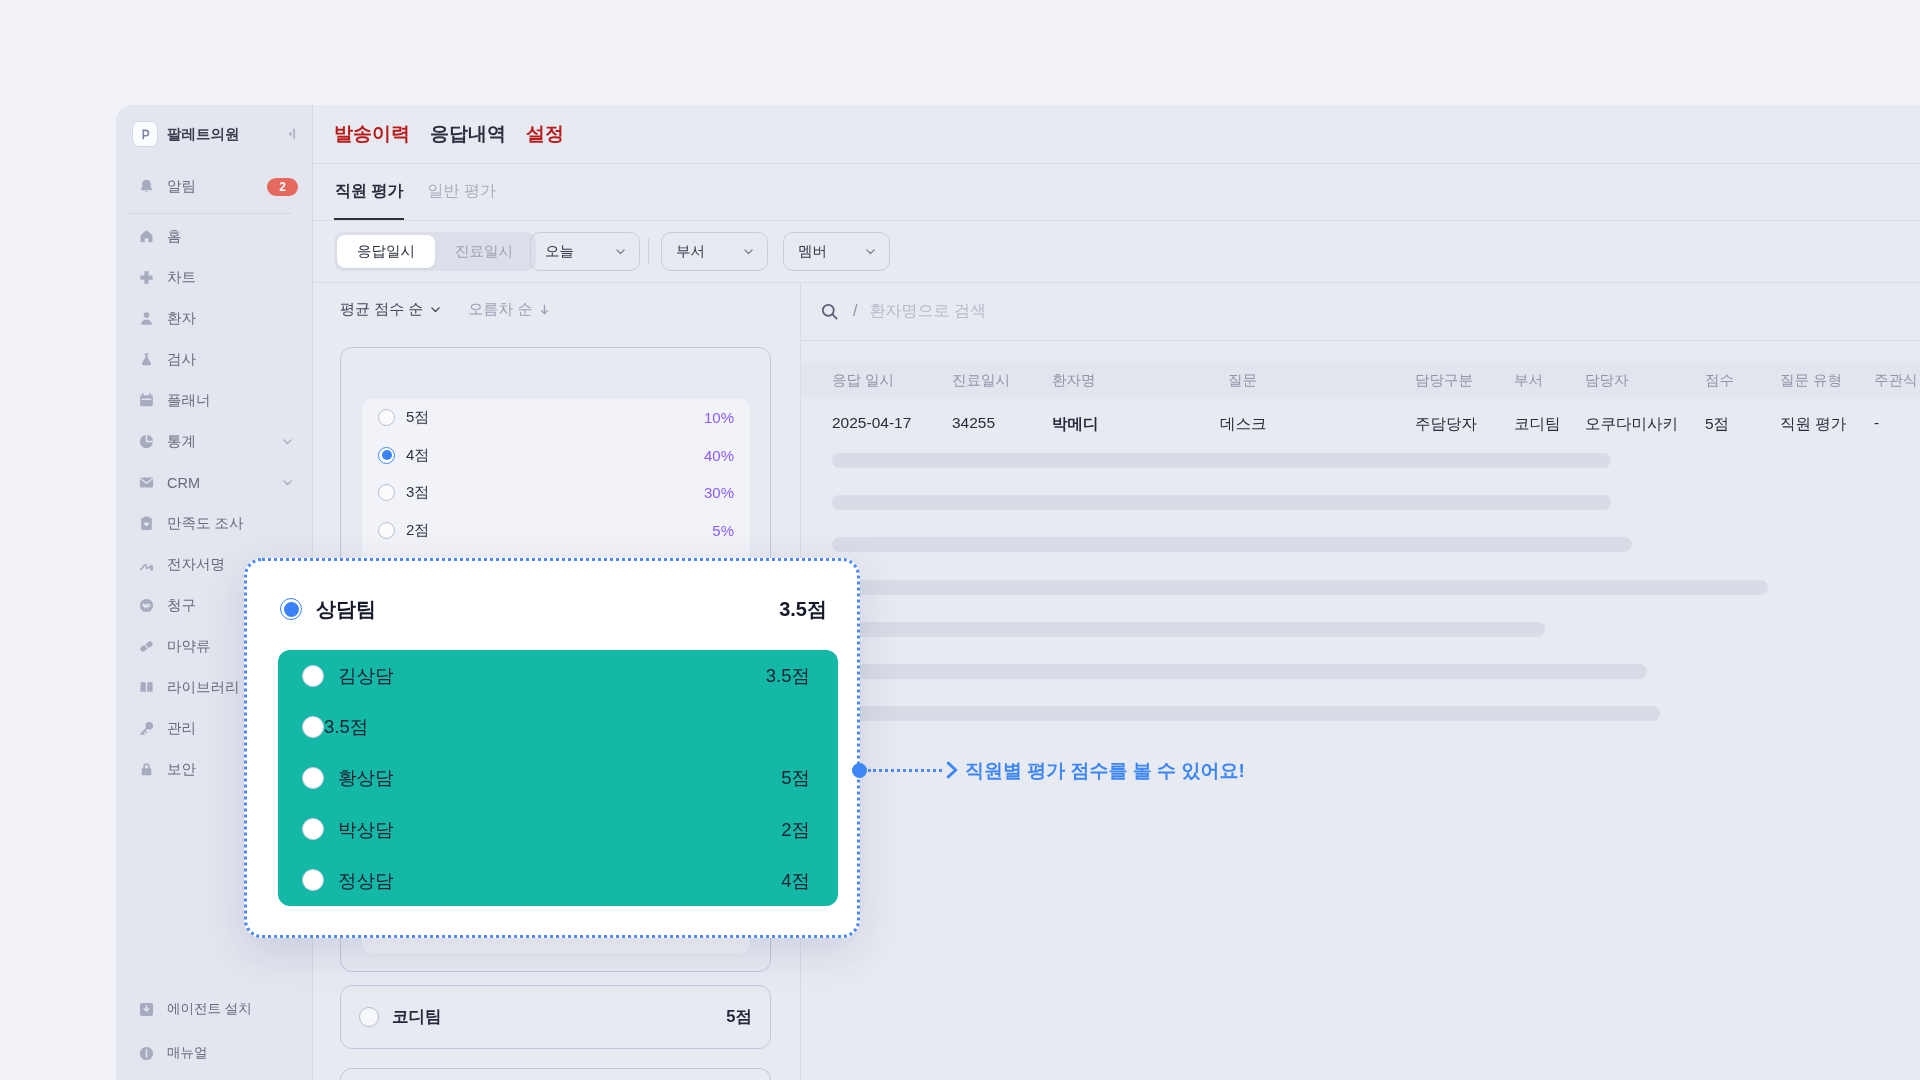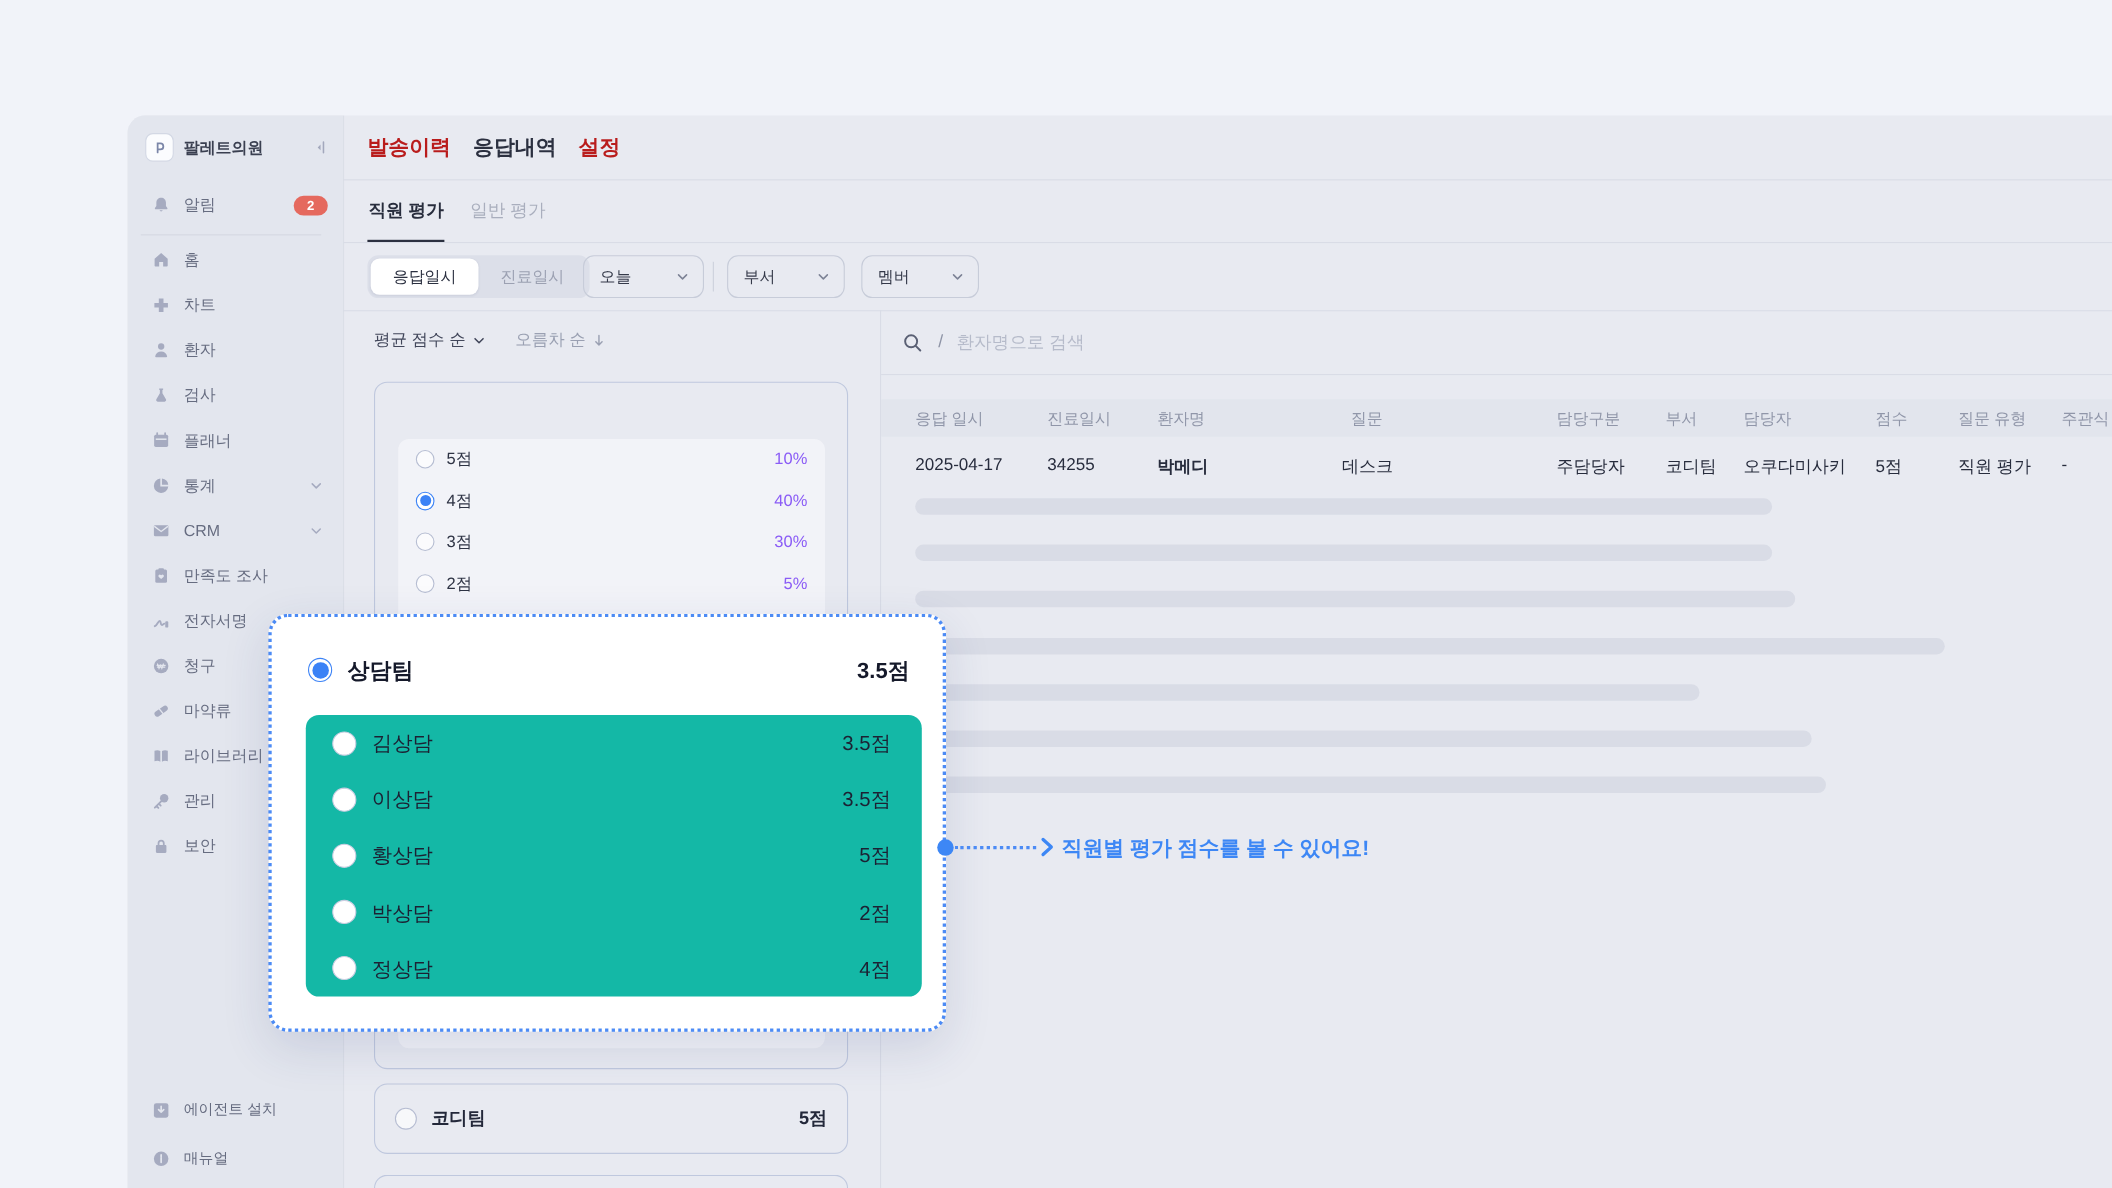--- a/index.html
+++ b/index.html
@@ -424,21 +424,20 @@
     <span class="val">3.5점</span>
   </div>
   <div class="popup-panel" id="members">
       <div class="member-row">
         <span class="radio r22"></span>
         <span class="lbl">김상담</span>
         <span class="val">3.5점</span>
       </div>
       <div class="member-row">
         <span class="radio r22"></span>
-        <span class="lbl">이상담</span>
         <span class="val">3.5점</span>
       </div>
       <div class="member-row">
         <span class="radio r22"></span>
         <span class="lbl">황상담</span>
         <span class="val">5점</span>
       </div>
       <div class="member-row">
         <span class="radio r22"></span>
         <span class="lbl">박상담</span>

